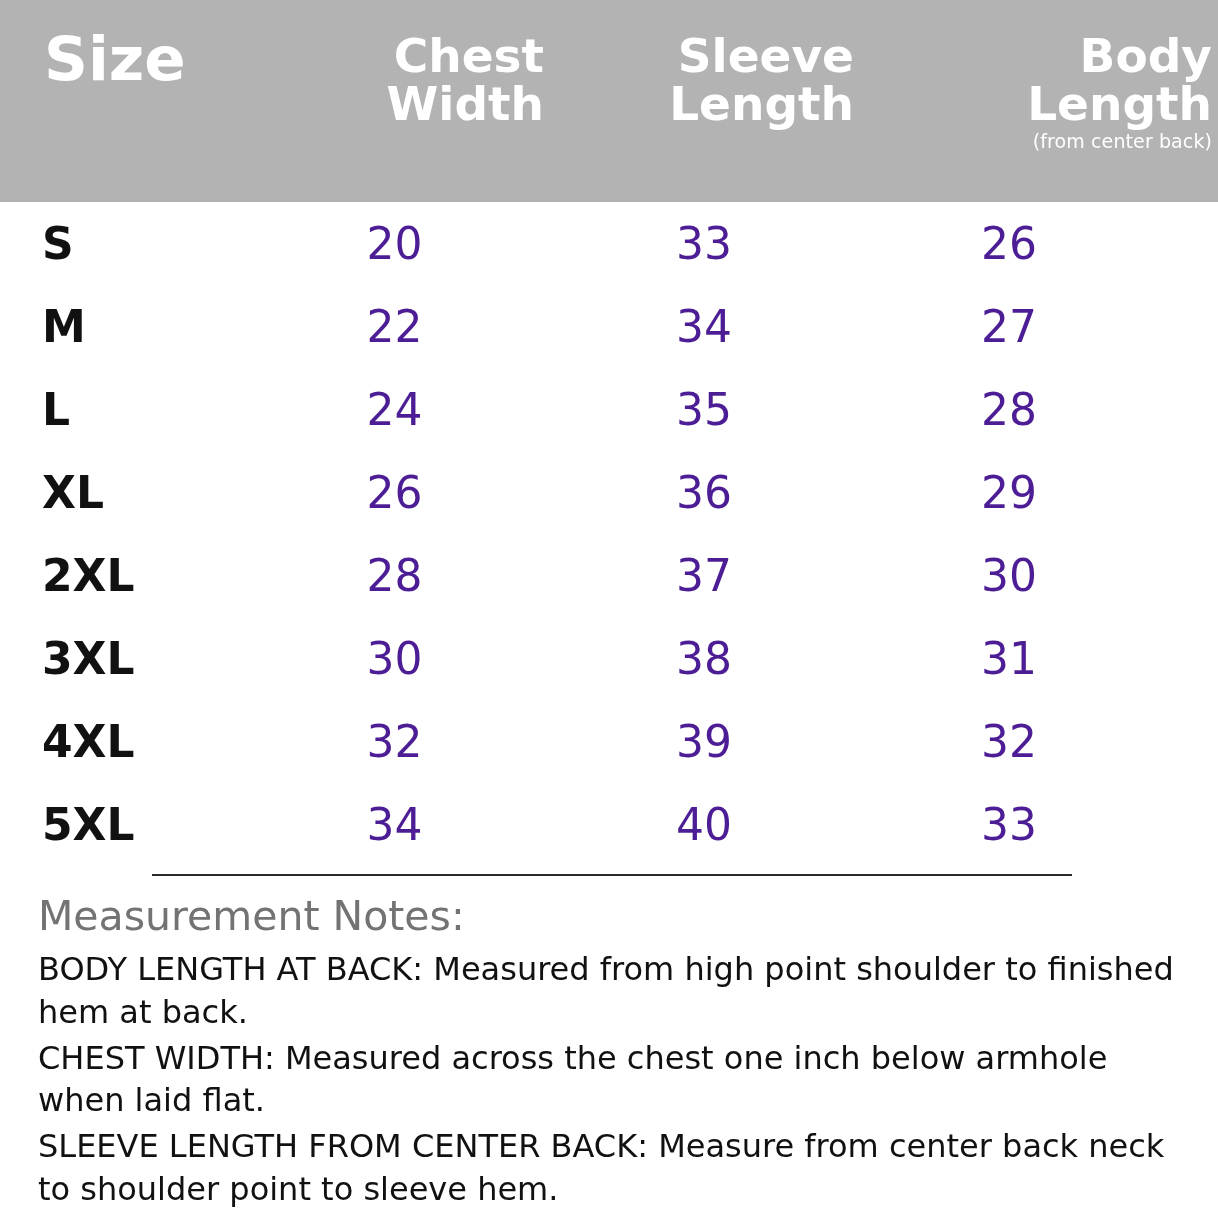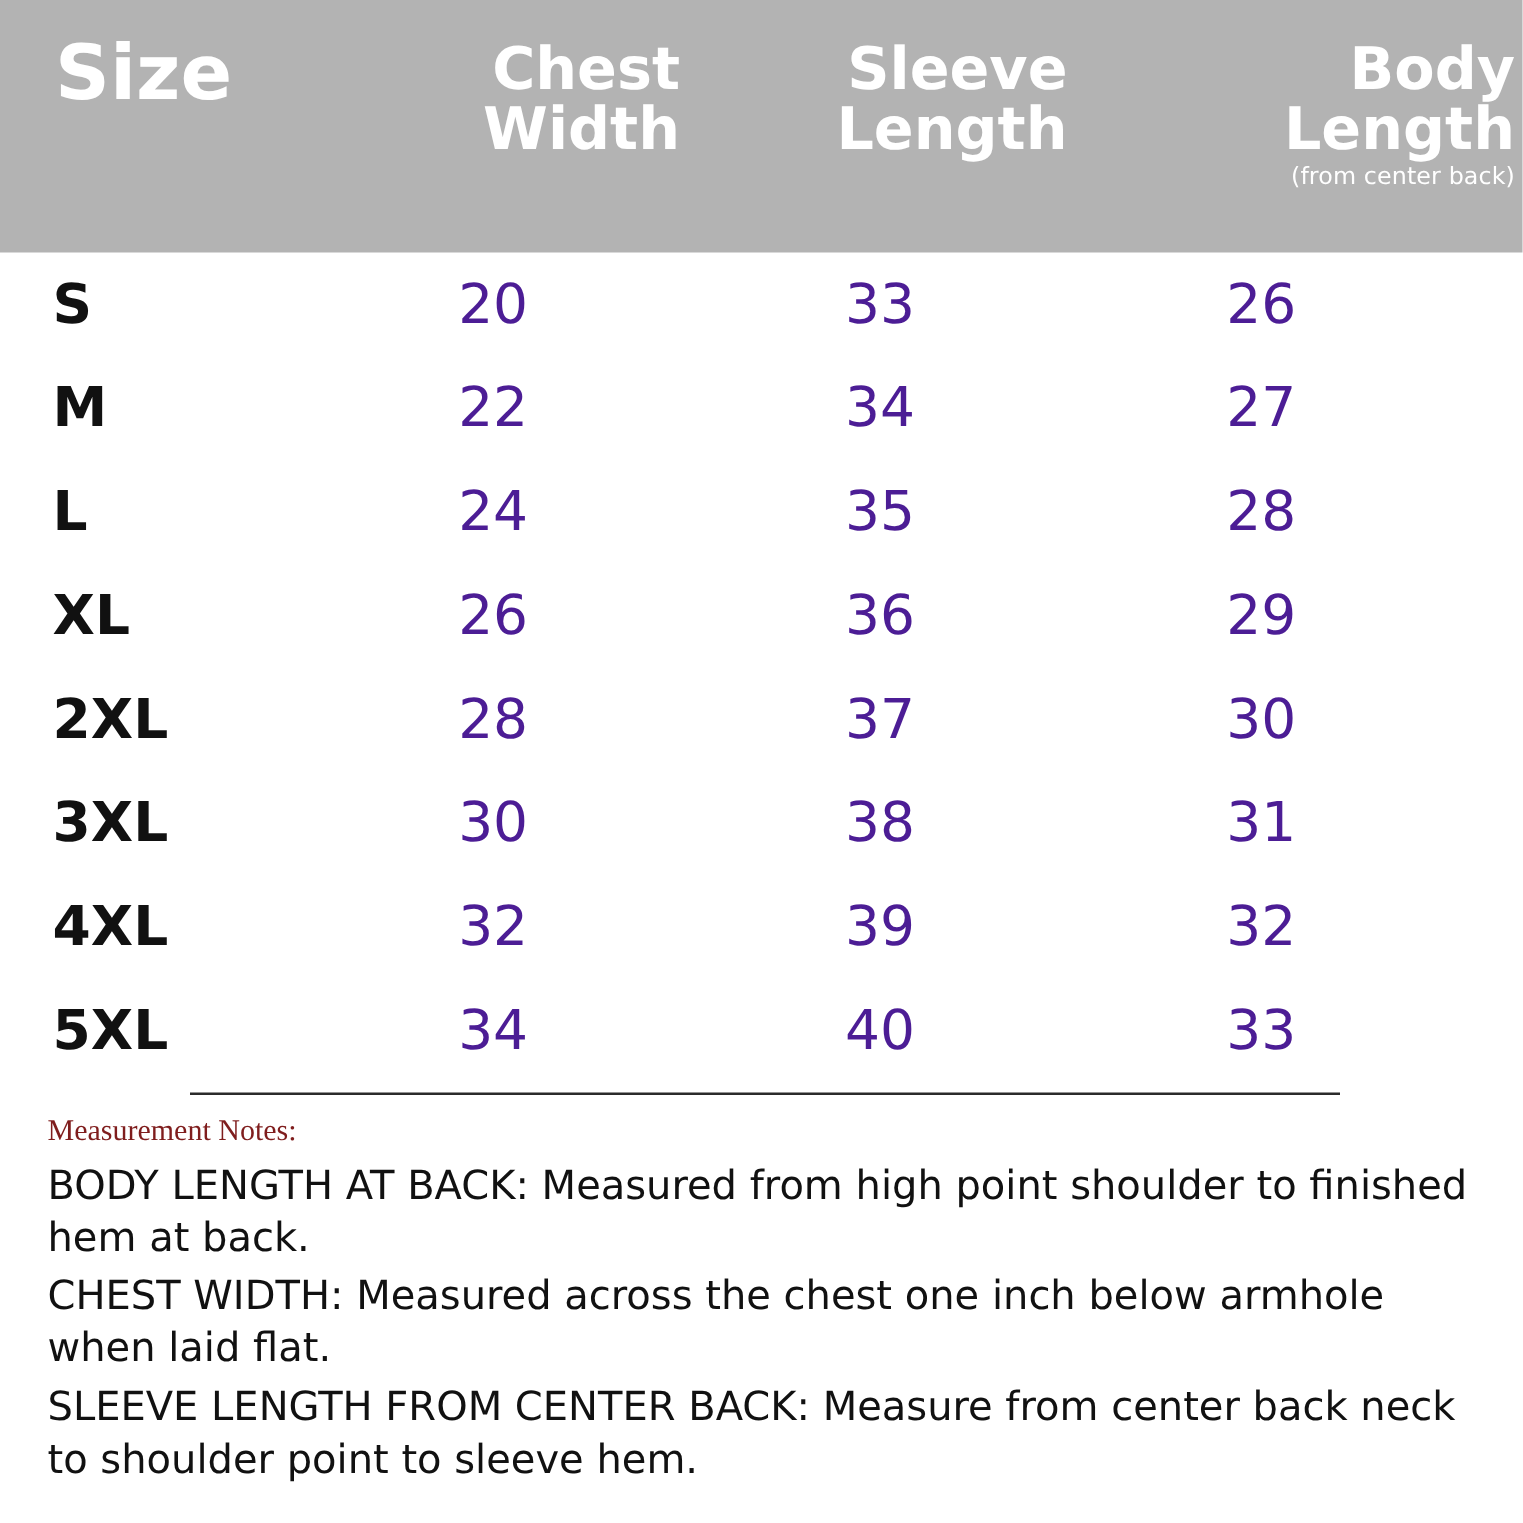--- a/index.html
+++ b/index.html
@@ -110,25 +110,24 @@
     background: #2b2b2b;
     margin-left: 152px;
     margin-right: 146px;
   }
 
   
   .notes {
     padding: 14px 40px 0 38px;
   }
   .notes-title {
-    font-size: 24px;
+    font-size: 41px;
     line-height: 1.28;
-    color: #7f1d1d;
+    color: #737373;
     margin-bottom: 6px;
-    font-family: Liberation Serif, serif;
   }
   .note {
     font-size: 32px;
     line-height: 1.32;
     color: #111111;
     margin-bottom: 4px;
   }
 </style>
 </head>
 <body>

